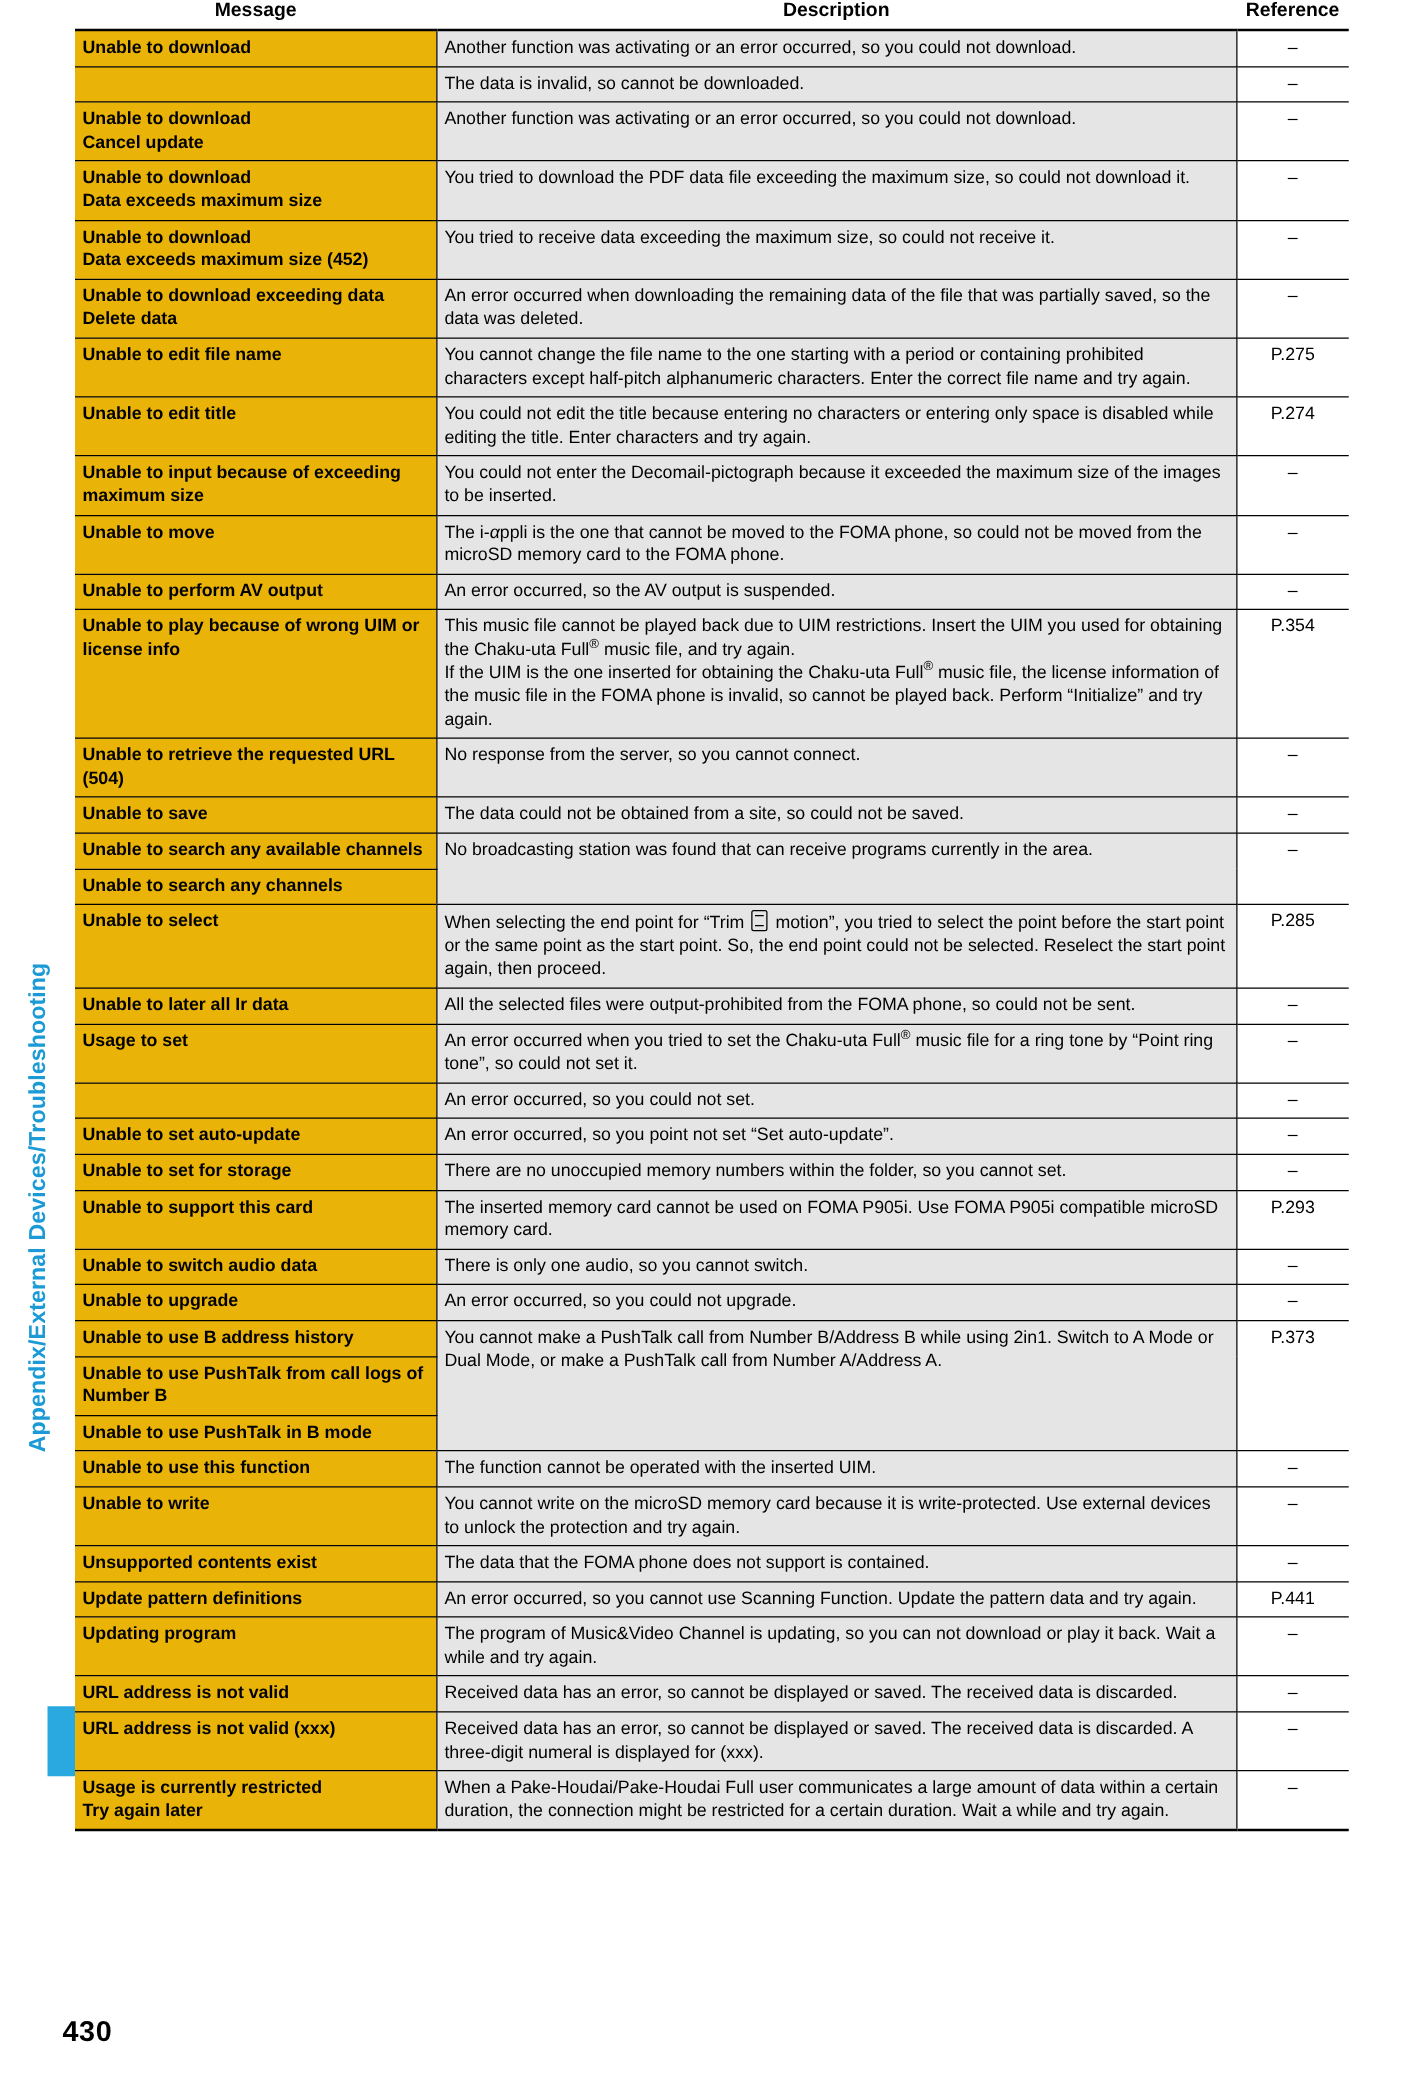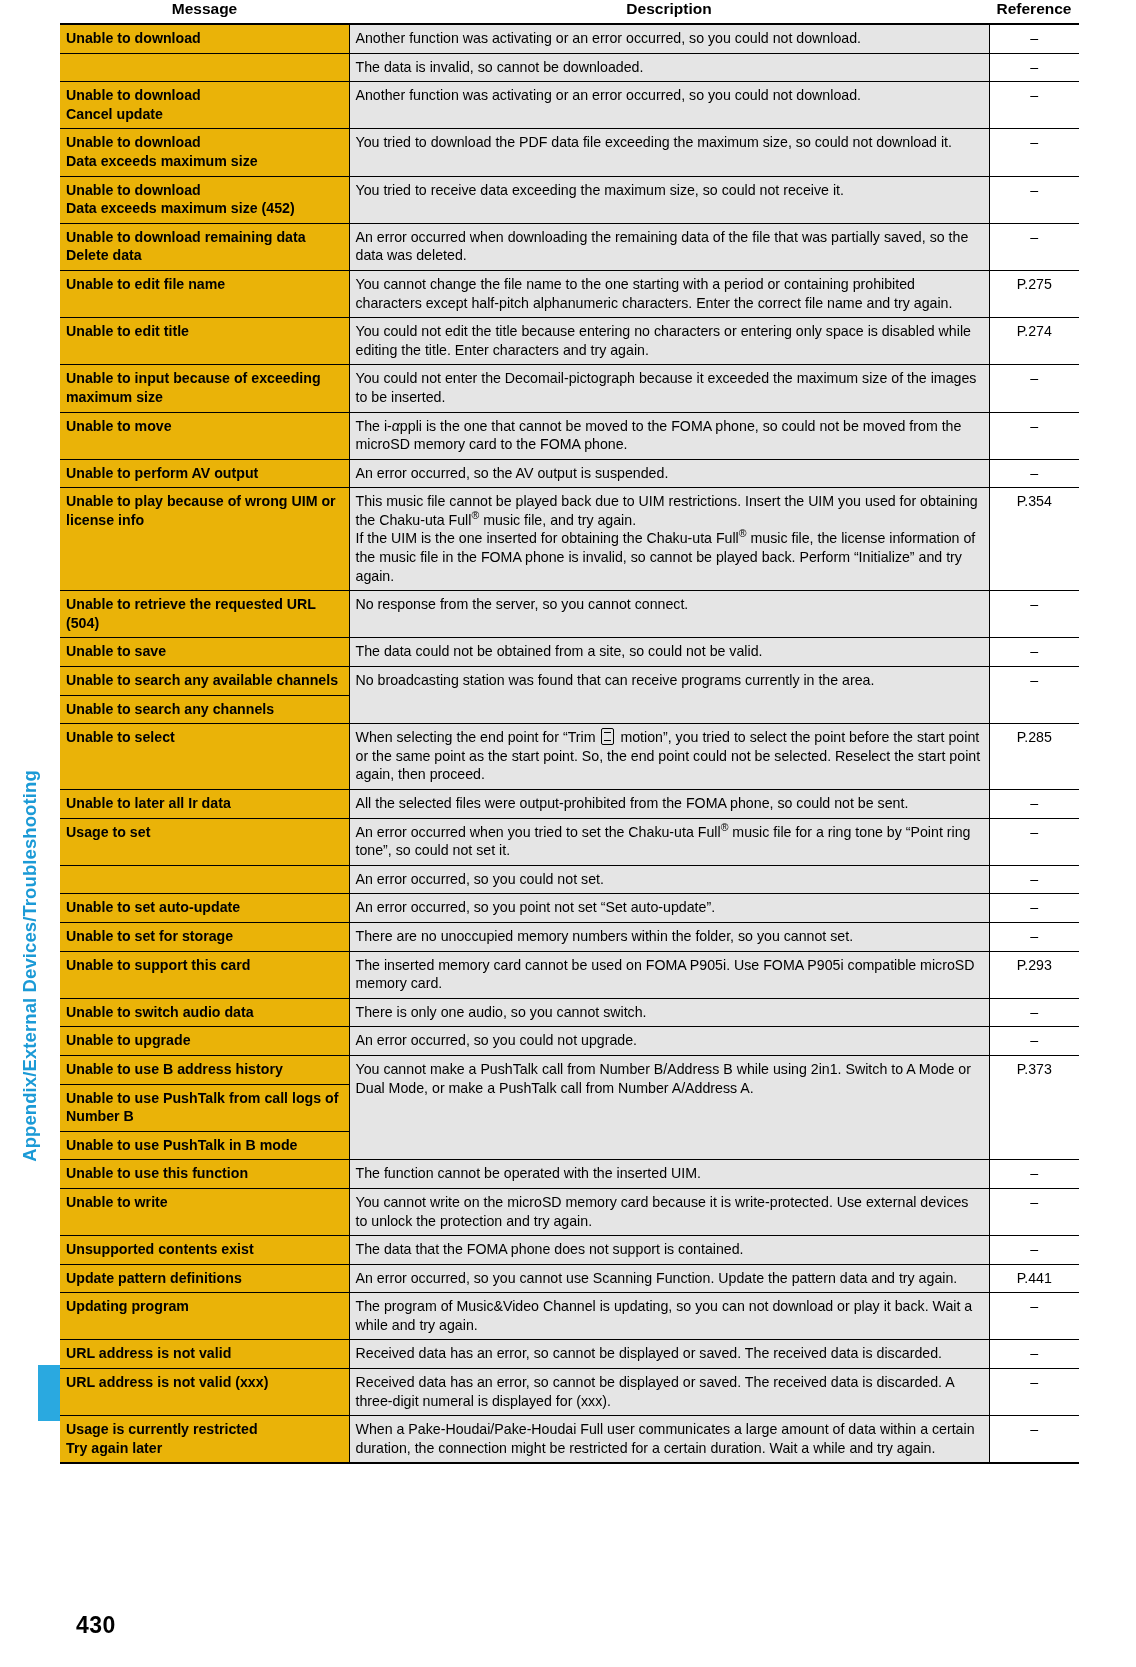--- a/index.html
+++ b/index.html
@@ -125,21 +125,21 @@
   }
   .trim-glyph::after {
     content: "";
     position: absolute;
     left: 2px; right: 2px; bottom: 3px;
     border-bottom: 1px solid #000;
   }
   
   .footer {
     position: absolute;
-    left: 76px;
+    left: 50px;
     top: 1612px;
     width: 1019px;
   }
   .page-number {
     font-size: 23px;
     font-weight: bold;
     letter-spacing: 0.5px;
   }
 </style>
 </head>
@@ -195,21 +195,21 @@
         </tr>
 
         <tr>
           <td class="msg" style="white-space:pre-line">Unable to download
 Data exceeds maximum size (452)</td>
           <td class="desc">You tried to receive data exceeding the maximum size, so could not receive it.</td>
           <td class="ref">–</td>
         </tr>
 
         <tr>
-          <td class="msg" style="white-space:pre-line">Unable to download remaining data
+          <td class="msg" style="white-space:pre-line">Unable to download exceeding data
 Delete data</td>
           <td class="desc">An error occurred when downloading the remaining data of the file that was partially saved, so the data was deleted.</td>
           <td class="ref">–</td>
         </tr>
 
         <tr>
           <td class="msg">Unable to edit file name</td>
           <td class="desc">You cannot change the file name to the one starting with a period or containing prohibited characters except half-pitch alphanumeric characters. Enter the correct file name and try again.</td>
           <td class="ref">P.275</td>
         </tr>
@@ -245,21 +245,21 @@
         </tr>
 
         <tr>
           <td class="msg">Unable to retrieve the requested URL (504)</td>
           <td class="desc">No response from the server, so you cannot connect.</td>
           <td class="ref">–</td>
         </tr>
 
         <tr>
           <td class="msg">Unable to save</td>
-          <td class="desc">The data could not be obtained from a site, so could not be valid.</td>
+          <td class="desc">The data could not be obtained from a site, so could not be saved.</td>
           <td class="ref">–</td>
         </tr>
 
         <tr>
           <td class="msg">Unable to search any available channels</td>
           <td class="desc" rowspan="2">No broadcasting station was found that can receive programs currently in the area.</td>
           <td class="ref" rowspan="2">–</td>
         </tr>
         <tr>
           <td class="msg">Unable to search any channels</td>

